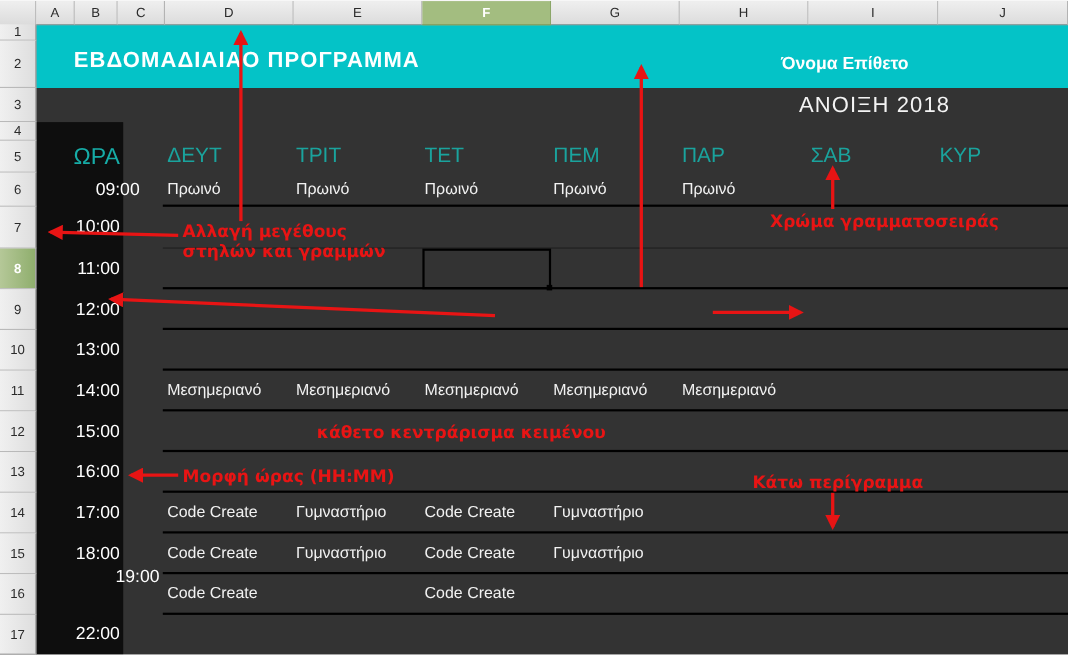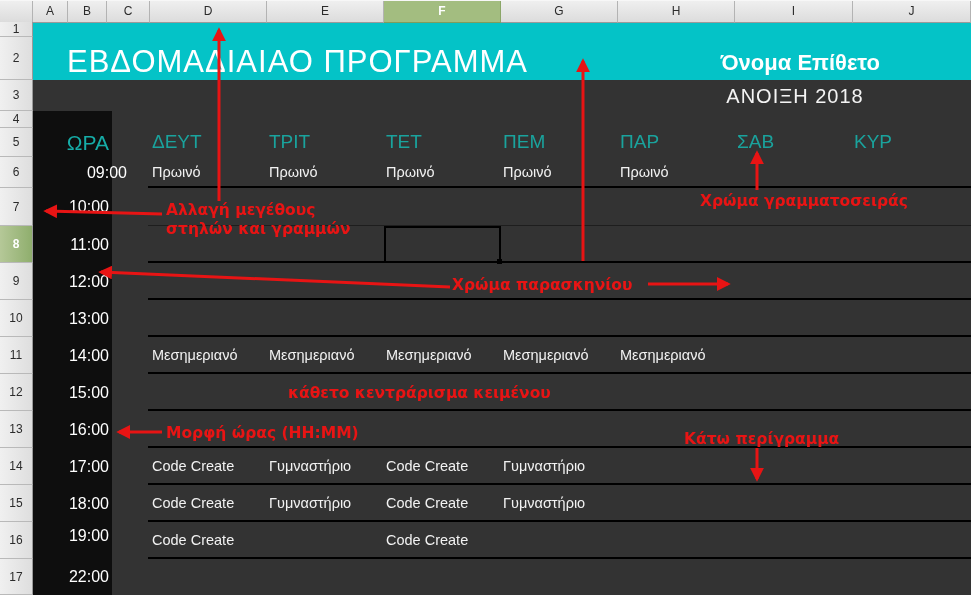--- a/index.html
+++ b/index.html
@@ -19,24 +19,24 @@
   .rowhdr{position:absolute;left:0;top:22px;width:33px;height:573px;display:flex;
           flex-direction:column;background:#e6e6e6;}
   .rowhdr .hcell{flex:none;box-sizing:border-box;width:33px;display:flex;
           align-items:center;justify-content:center;font-size:12px;color:#2b2b2b;
           border-right:1px solid #9a9a9a;border-bottom:1px solid #b9b9b9;
           background:linear-gradient(90deg,#f0f0f0,#dedede);}
   .rowhdr .sel{background:linear-gradient(90deg,#b5c898,#8fae6d);color:#fff;font-weight:bold;}
 
   
   .banner{position:absolute;left:33px;top:22px;width:938px;height:58px;background:#04c3c7;}
-  .main-title{position:absolute;left:67px;top:44px;font-size:31px;font-weight:normal;
+  .main-title{position:absolute;left:67px;top:44px;font-size:20px;font-weight:bold;
           color:#fff;letter-spacing:1px;white-space:nowrap;}
-  .owner{position:absolute;left:710px;top:50px;width:170px;text-align:right;
-          font-size:22px;font-weight:bold;color:#fff;white-space:nowrap;}
+  .owner{position:absolute;left:710px;top:50px;width:170px;text-align:left;
+          font-size:16px;font-weight:bold;color:#fff;white-space:nowrap;}
   .season{position:absolute;left:710px;top:85px;width:170px;text-align:center;
           font-size:20px;color:#f4f4f4;letter-spacing:1px;white-space:nowrap;}
   .timecol{position:absolute;left:33px;top:111px;width:79px;height:484px;background:#0e0e0e;}
   .hora{position:absolute;left:33px;top:128px;width:76px;height:29px;line-height:29px;
           text-align:right;font-size:21px;color:#16aca7;}
   .dayrow{position:absolute;left:148px;top:128px;width:823px;height:29px;}
   .daylbl{position:absolute;top:0;height:29px;line-height:27px;font-size:19px;
           color:#1aa39d;white-space:nowrap;}
   .timelbl{position:absolute;left:33px;width:76px;text-align:right;font-size:16px;
           color:#fff;}
@@ -110,21 +110,21 @@
         <div class="scell" style="left: 238px;">Code Create</div>
         <div class="scell" style="left: 355px;">Γυμναστήριο</div>
       </div>
       <div class="timelbl" style="top: 485px; height: 37px; line-height: 37px;">18:00</div>
       <div class="srow b-thick" style="top: 485px; height: 37px;">
         <div class="scell" style="left: 4px;">Code Create</div>
         <div class="scell" style="left: 121px;">Γυμναστήριο</div>
         <div class="scell" style="left: 238px;">Code Create</div>
         <div class="scell" style="left: 355px;">Γυμναστήριο</div>
       </div>
-      <div class="timelbl" style="top: 517px; height: 37px; line-height: 37px;">19:00</div>
+      <div class="timelbl" style="top: 506px; height: 37px; line-height: 37px; margin-left: 36px;">19:00</div>
       <div class="srow b-thick" style="top: 522px; height: 37px;">
         <div class="scell" style="left: 4px;">Code Create</div>
         <div class="scell" style="left: 238px;">Code Create</div>
       </div>
       <div class="timelbl" style="top: 559px; height: 36px; line-height: 36px;">22:00</div>
       <div class="srow" style="top: 559px; height: 36px;"></div>
     </div>
 
   <div class="selcell">
     <div class="handle"></div>
@@ -179,17 +179,16 @@
       <line x1="162" y1="432" x2="119" y2="432" marker-end="url(#ah)"></line>
       <line x1="757" y1="448" x2="757" y2="479" marker-end="url(#ah)"></line>
     </g>
   </svg>
 
   <div class="anno" style="left:700px;top:192px;">Χρώμα γραμματοσειράς</div>
   <div class="anno" style="left:166px;top:201px;">
     <div>Αλλαγή μεγέθους</div>
     <div>στηλών και γραμμών</div>
   </div>
-  <div class="anno" style="left:452px;top:276px;">Χρώμα παρασκηνίου</div>
   <div class="anno" style="left:288px;top:384px;">κάθετο κεντράρισμα κειμένου</div>
   <div class="anno" style="left:166px;top:424px;">Μορφή ώρας (ΗΗ:ΜΜ)</div>
   <div class="anno" style="left:684px;top:430px;">Κάτω περίγραμμα</div>
 </div>
 
 </body></html>

